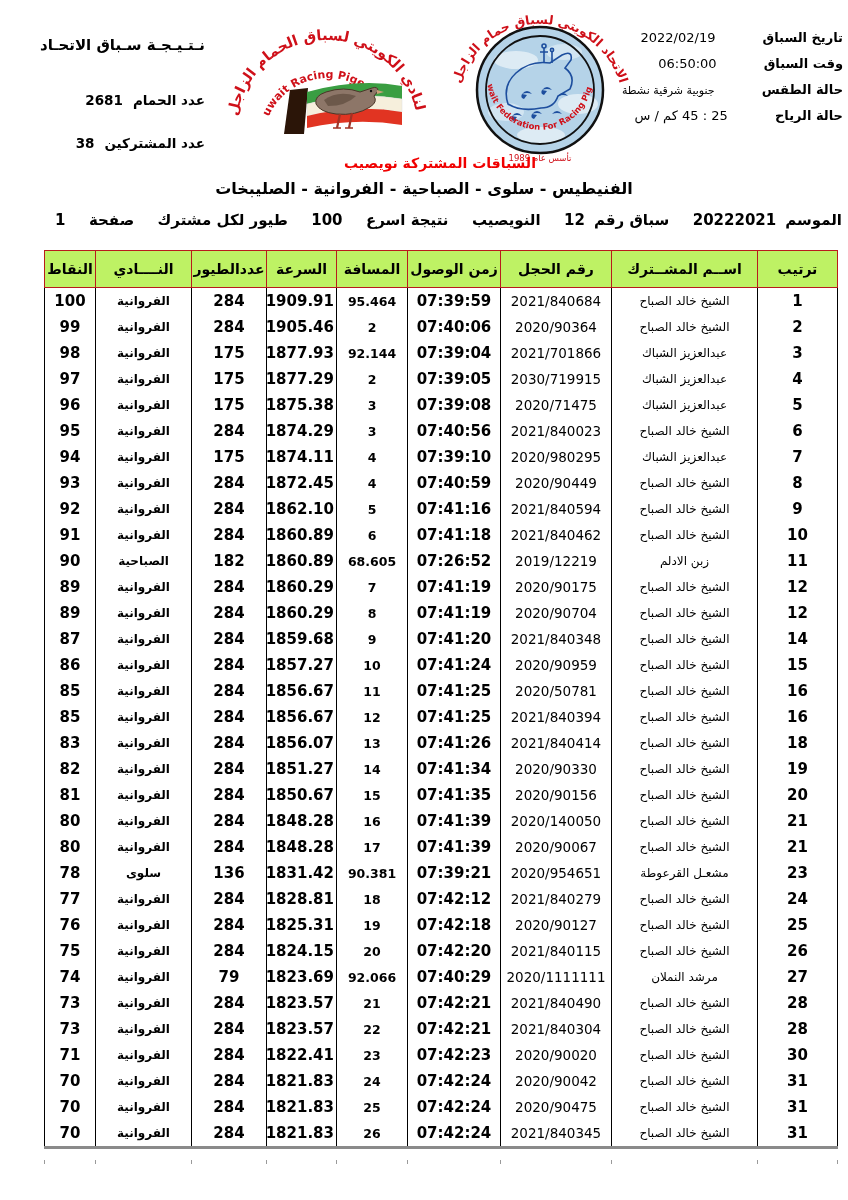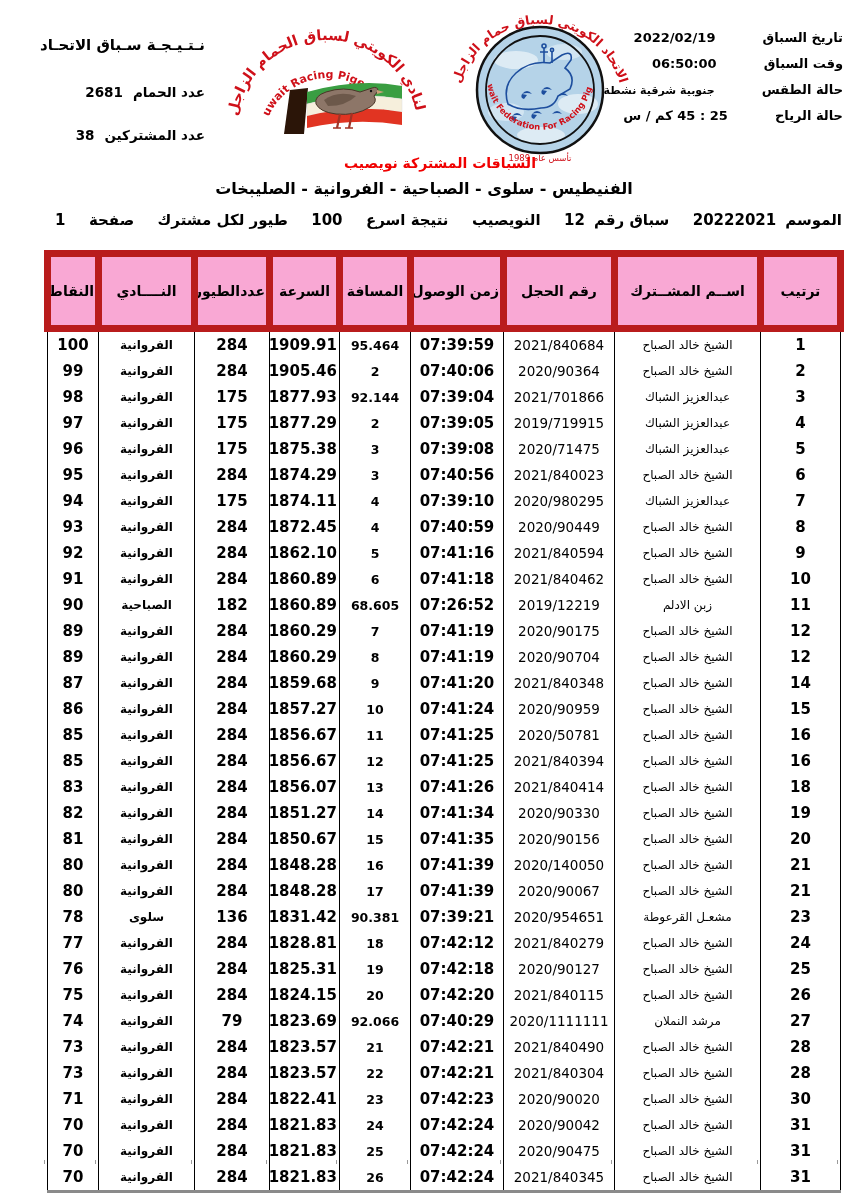--- a/index.html
+++ b/index.html
@@ -5,45 +5,45 @@
   html,body{margin:0;padding:0;}
   body{
     width:848px;height:1200px;background:#ffffff;color:#000;
     font-family:"DejaVu Sans","Liberation Sans",sans-serif;
     position:relative;overflow:hidden;direction:rtl;
   }
   .abs{position:absolute;}
 
   
   .result-block{left:27px;top:36px;width:178px;text-align:right;direction:rtl;}
-  .result-title{font-size:15px;font-weight:bold;letter-spacing:.5px;margin-bottom:30px;}
+  .result-title{font-size:15px;font-weight:bold;letter-spacing:.5px;margin-bottom:38px;}
   .result-line{font-size:13.5px;font-weight:bold;margin-bottom:27px;display:flex;justify-content:flex-start;gap:10px;}
 
   
   .race-info{right:5px;top:30px;width:215px;text-align:right;direction:rtl;}
   .info-line{font-size:13px;margin-bottom:11px;white-space:nowrap;}
   .info-line .lbl{font-weight:bold;margin-left:43px;}
-  .info-line .val{font-weight:bold;}
+  .info-line .val{font-weight:normal;}
   .info-line .val.small{font-size:11px;text-align:center;}
 
   
   .race-title{left:16px;top:155px;width:848px;text-align:center;color:#f00000;font-weight:bold;font-size:14px;}
   .clubs-line{left:0;top:179px;width:848px;text-align:center;font-weight:bold;font-size:16px;}
 
   
   .info-row{left:55px;top:211px;width:787px;display:flex;direction:rtl;justify-content:space-between;
             align-items:baseline;font-size:15px;font-weight:bold;white-space:nowrap;}
   .info-row .pair{display:flex;gap:9px;}
 
   
   table.results{position:absolute;left:44px;top:250px;width:793px;border-collapse:collapse;
                 table-layout:fixed;direction:rtl;text-align:center;}
   table.results th{
-    background:#f9a8d4;border:7px solid #b91c1c;font-weight:bold;font-size:14px;height:36px;
-    padding:16px 1px;overflow:hidden;white-space:nowrap;
+    background:#bef264;border:1px solid #b91c1c;font-weight:bold;font-size:14px;height:36px;
+    padding:0 1px;overflow:hidden;white-space:nowrap;
   }
   table.results td{
     border-left:1px solid #000;border-right:1px solid #000;height:26px;padding:0 2px;
     overflow:hidden;white-space:nowrap;vertical-align:middle;
   }
   table.results tbody tr:last-child td{border-bottom:3px solid #8a8a8a;}
   .col-rank,.col-arrival,.col-speed,.col-birds,.col-points{font-weight:bold;font-size:15px;}
   .col-distance{font-weight:bold;font-size:12.5px;}
   .col-ring{font-size:13.5px;}
   .col-name{font-size:12px;}
@@ -236,21 +236,21 @@
         <td class="col-arrival">07:39:04</td>
         <td class="col-distance">92.144</td>
         <td class="col-speed">1877.93</td>
         <td class="col-birds">175</td>
         <td class="col-club">الفروانية</td>
         <td class="col-points">98</td>
       </tr>
       <tr>
         <td class="col-rank">4</td>
         <td class="col-name">عبدالعزيز الشباك</td>
-        <td class="col-ring">2019/719915</td>
+        <td class="col-ring">2030/719915</td>
         <td class="col-arrival">07:39:05</td>
         <td class="col-distance">2</td>
         <td class="col-speed">1877.29</td>
         <td class="col-birds">175</td>
         <td class="col-club">الفروانية</td>
         <td class="col-points">97</td>
       </tr>
       <tr>
         <td class="col-rank">5</td>
         <td class="col-name">عبدالعزيز الشباك</td>

